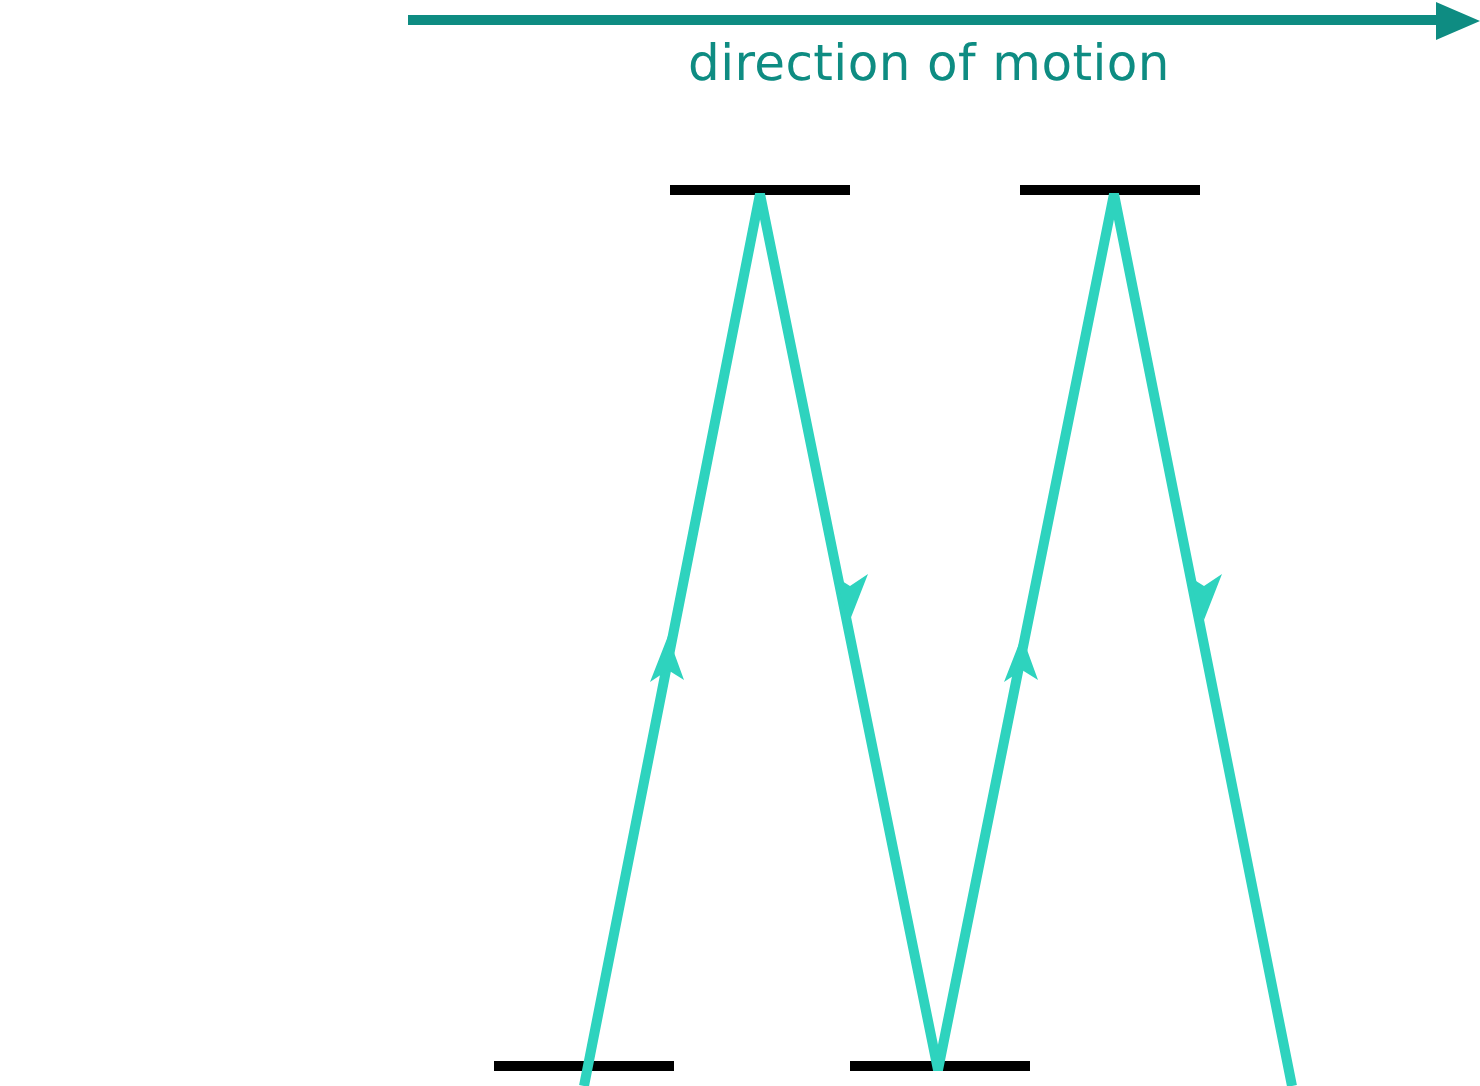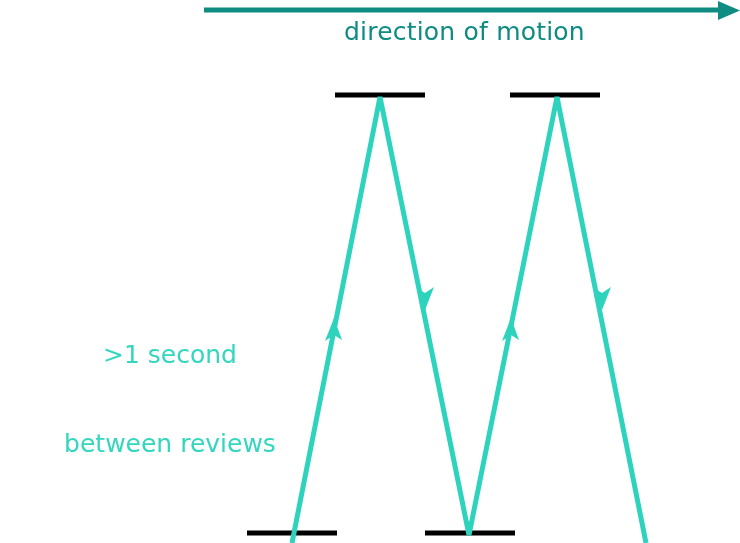--- a/index.html
+++ b/index.html
@@ -68,18 +68,14 @@
     <polyline points="292,543 380,97 469,535 557,97 646,543" fill="none" stroke="#2ED3BE" stroke-width="5" stroke-linejoin="miter" stroke-linecap="butt"></polyline>
 
     <polygon points="334,318 342,340 334,335 325,341" fill="#2ED3BE"></polygon>
     <polygon points="425,310 417,288 425,293 434,287" fill="#2ED3BE"></polygon>
     <polygon points="511,318 519,340 511,335 502,341" fill="#2ED3BE"></polygon>
     <polygon points="602,310 594,288 602,293 611,287" fill="#2ED3BE"></polygon>
   </svg>
 
   <div class="lbl" id="motion-label" style="color:#0E8C82;">direction of motion</div>
 
-  <div class="lbl" id="interval-label" style="color:#33D6BE;">
-    <span class="l1">&gt;1 second</span>
-    <span class="l2">between reviews</span>
-  </div>
 
 </div>
 
 </body></html>

